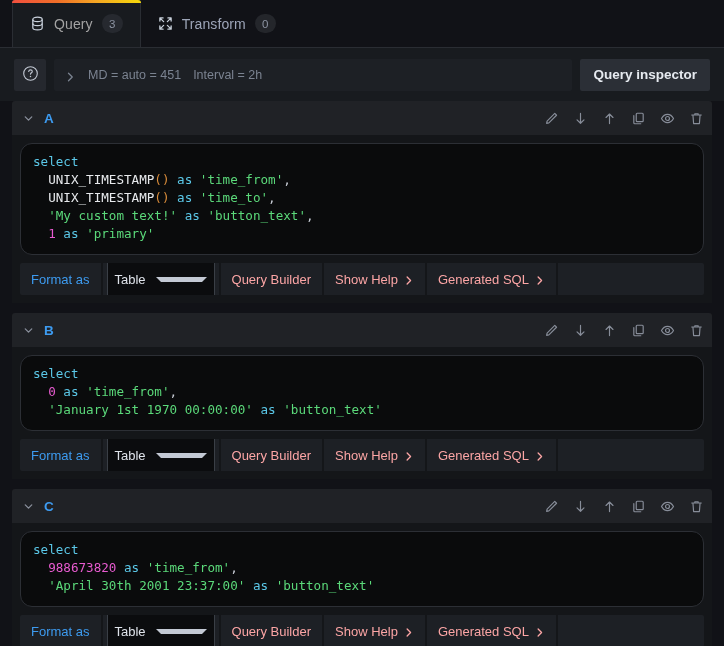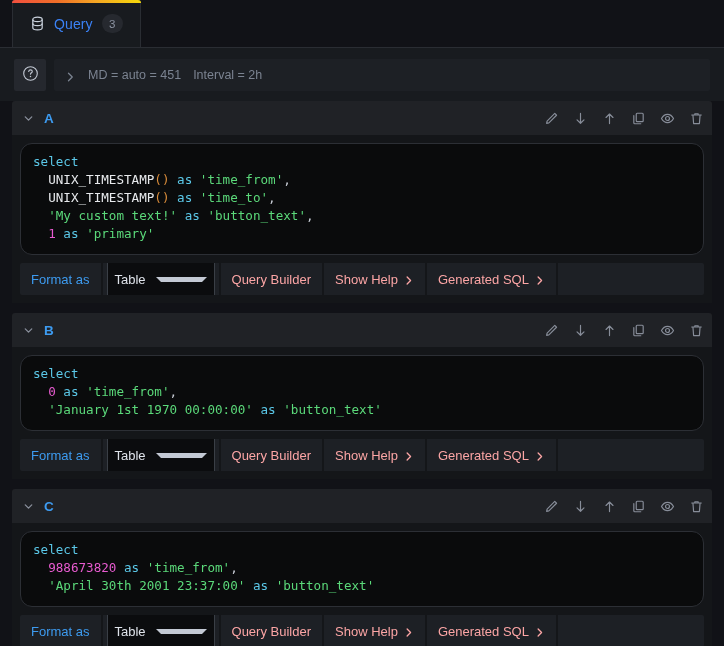--- a/index.html
+++ b/index.html
@@ -39,21 +39,21 @@
   }
   .tab.active::before {
     content: "";
     position: absolute;
     left: -1px; right: -1px; top: 0;
     height: 3px;
     border-radius: 3px 3px 0 0;
     background: linear-gradient(90deg, #f2503f 0%, #f06e28 35%, #f5a623 65%, #f5d90a 100%);
   }
   .tab-icon { width: 15px; height: 16px; display: block; color: #c9d1dc; }
-  .tab.active .tab-label { color: #3b82f6; }
+  .tab.active .tab-label { color: #a3a3a3; }
   .tab-label { font-weight: 500; letter-spacing: .1px; }
   .badge {
     min-width: 21px; height: 19px;
     padding: 0 6px;
     border-radius: 10px;
     background: #24262b;
     color: #8d94a3;
     font-size: 11.5px;
     display: flex; align-items: center; justify-content: center;
   }
@@ -220,20 +220,32 @@
     <span class="tab-icon">
       <svg viewBox="0 0 16 16" fill="none" stroke="currentColor" stroke-width="1.3">
         <ellipse cx="8" cy="3.6" rx="5" ry="2.3"></ellipse>
         <path d="M3 3.6v8.8c0 1.27 2.24 2.3 5 2.3s5-1.03 5-2.3V3.6"></path>
         <path d="M3 8c0 1.27 2.24 2.3 5 2.3s5-1.03 5-2.3"></path>
       </svg>
     </span>
     <span class="tab-label">Query</span>
     <span class="badge">3</span>
   </div>
+  <div class="tab">
+    <span class="tab-icon">
+      <svg viewBox="0 0 16 16" fill="none" stroke="currentColor" stroke-width="1.4" stroke-linecap="round">
+        <path d="M2 2h3.4M2 2v3.4M2 2l4 4"></path>
+        <path d="M14 2h-3.4M14 2v3.4M14 2l-4 4"></path>
+        <path d="M2 14h3.4M2 14v-3.4M2 14l4-4"></path>
+        <path d="M14 14h-3.4M14 14v-3.4M14 14l-4-4"></path>
+      </svg>
+    </span>
+    <span class="tab-label">Transform</span>
+    <span class="badge">0</span>
+  </div>
 </div>
 
 <div class="toolbar">
 
   <button class="help-btn">
     <span>
       <svg width="17" height="17" viewBox="0 0 20 20" fill="none" stroke="currentColor" stroke-width="1.3">
         <circle cx="10" cy="10" r="8"></circle>
         <path d="M7.9 7.6c.1-1.1 1-1.9 2.1-1.9 1.2 0 2.1.8 2.1 1.9 0 1.5-2 1.5-2.1 3.1" stroke-linecap="round"></path>
         <circle cx="10" cy="13.6" r=".85" fill="currentColor" stroke="none"></circle>
@@ -244,20 +256,21 @@
   <div class="qopts">
     <span class="qopts-chev">
       <svg viewBox="0 0 16 16" fill="none" stroke="currentColor" stroke-width="1.7" stroke-linecap="round" stroke-linejoin="round">
         <path d="M6 3l5 5-5 5"></path>
       </svg>
     </span>
     <span class="qopts-meta">MD = auto = 451</span>
     <span class="qopts-meta">Interval = 2h</span>
   </div>
 
+  <button class="inspector-btn">Query inspector</button>
 </div>
 
 <div class="queries" id="query-list">
   <div class="query">
     <div class="q-header">
       <span class="q-collapse">
         <svg viewBox="0 0 16 16" fill="none" stroke="currentColor" stroke-width="1.6" stroke-linecap="round" stroke-linejoin="round">
           <path d="M4 6l4 4 4-4"></path>
         </svg>
       </span>

